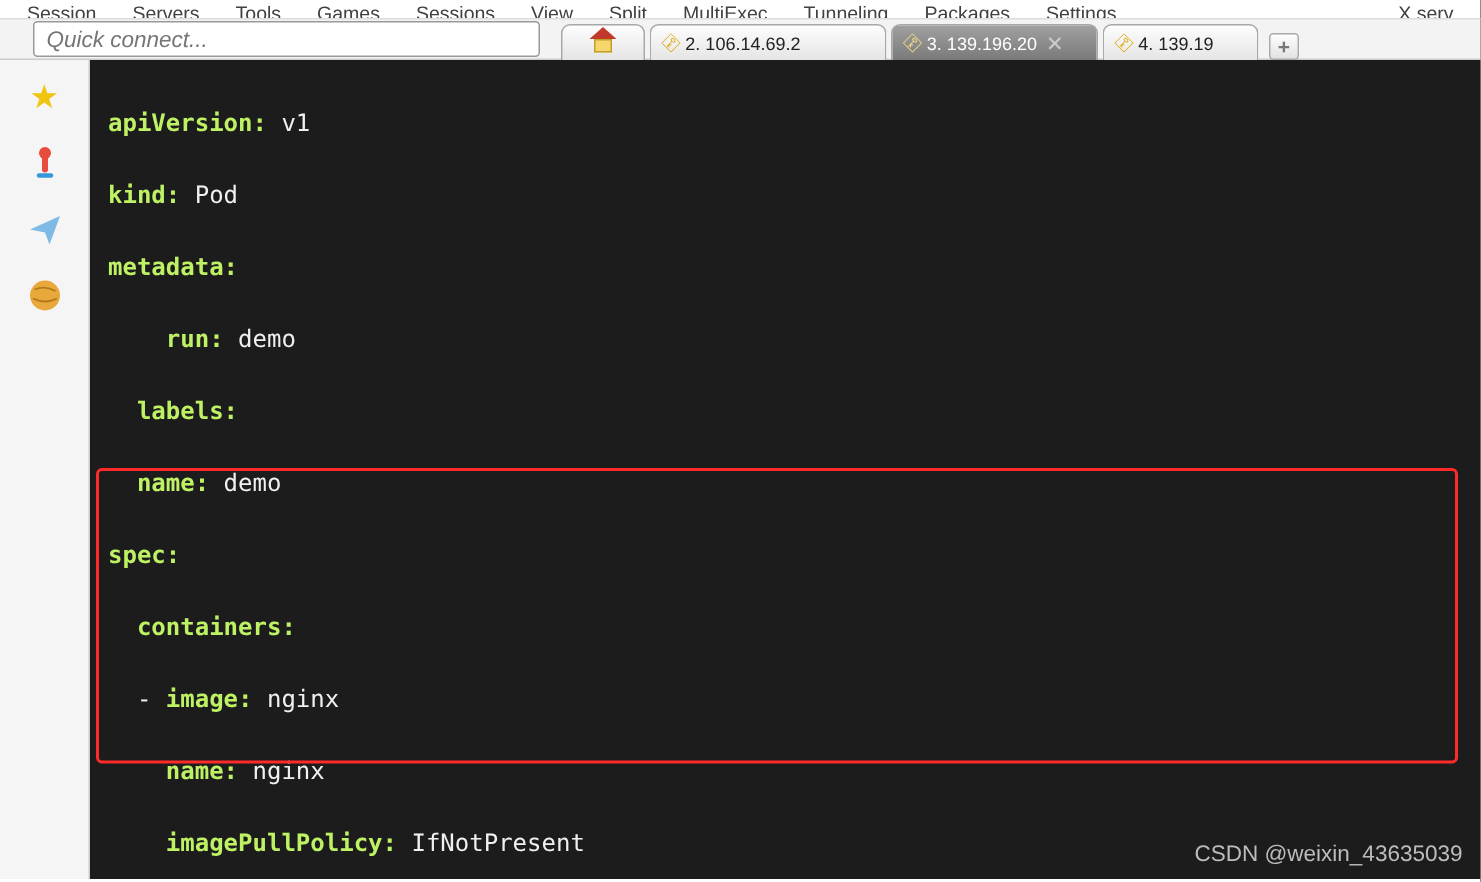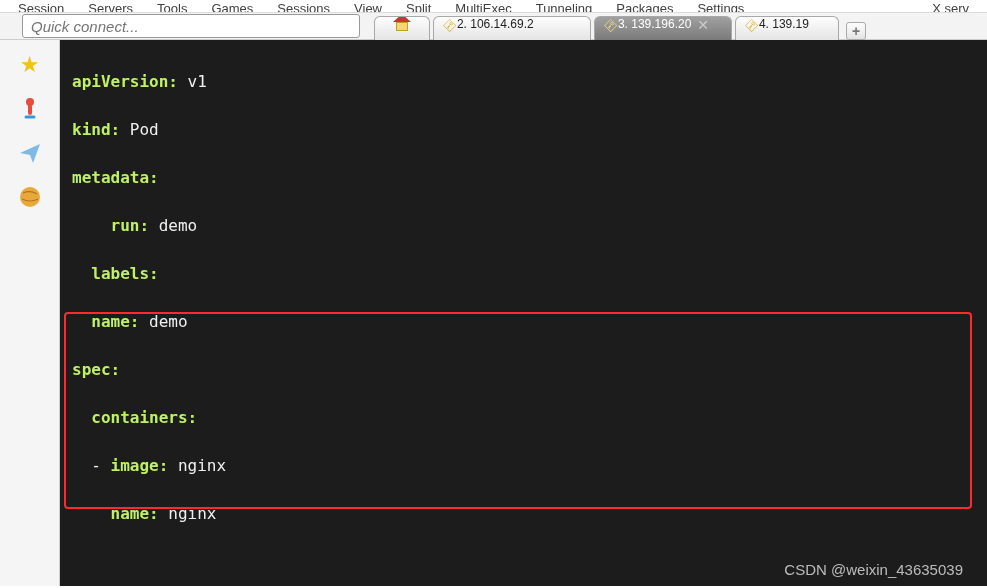--- a/index.html
+++ b/index.html
@@ -3,37 +3,37 @@
 <meta charset="utf-8">
 <style>
   * { margin:0; padding:0; box-sizing:border-box; }
   body { font-family: -apple-system, "Segoe UI", Arial, sans-serif; font-size:13px; background:#fff; width:987px; height:588px; overflow:hidden; position:relative; }
   .menubar { height:12px; display:flex; gap:24px; padding:0 18px; color:#404040; font-size:13px; align-items:flex-end; overflow:hidden; white-space:nowrap; }
   .menubar span { line-height:6px; }
   .spacer { flex:1; }
   .toprow { height:28px; display:flex; align-items:center; padding-left:22px; background:#f3f3f3; border-bottom:1px solid #ccc; border-top:1px solid #ddd; }
   .qc { width:338px; height:24px; border:1px solid #999; border-radius:3px; background:#fff; padding:0 8px; font-size:15px; color:#888; font-style:italic; outline:none; }
   .tabs { display:flex; align-items:flex-end; margin-left:14px; height:28px; }
-  .tab { height:24px; border:1px solid #a8a8a8; border-bottom:none; border-radius:6px 6px 0 0; background:linear-gradient(#fdfdfd,#e5e5e5); display:flex; padding:0 8px; margin-right:3px; font-size:12px; color:#222; cursor:pointer; position:relative; min-width:56px; white-space:nowrap; overflow:hidden; }
+  .tab { height:24px; border:1px solid #a8a8a8; border-bottom:none; border-radius:6px 6px 0 0; background:linear-gradient(#fdfdfd,#e5e5e5); display:flex; align-items:center; padding:0 8px; margin-right:3px; font-size:12px; color:#222; cursor:pointer; position:relative; min-width:56px; white-space:nowrap; overflow:hidden; }
   .tab.active { background:linear-gradient(#a0a0a0,#7a7a7a); color:#fff; }
   .tab.home { min-width:56px; justify-content:center; }
   .tab .key { font-size:13px; margin-right:5px; transform:rotate(45deg); color:#d9a700; }
   .tab .key::before { content:"⚿"; }
   .tab.active .key { color:#ffe680; }
   .tab .close { margin-left:6px; color:#ccc; font-size:14px; }
   .plus { width:20px; height:18px; border:1px solid #aaa; border-radius:3px; background:linear-gradient(#fdfdfd,#e3e3e3); margin-left:4px; display:flex; align-items:center; justify-content:center; font-size:14px; font-weight:bold; color:#777; cursor:pointer; }
   .workspace { display:flex; height:546px; }
   .sidebar { width:60px; background:#f5f5f5; border-right:1px solid #ccc; display:flex; flex-direction:column; align-items:center; padding-top:10px; gap:14px; }
   .sidebar .ico { width:30px; height:30px; display:flex; align-items:center; justify-content:center; font-size:22px; cursor:pointer; }
   .term { flex:1; background:#1c1c1c; position:relative; font-family:"DejaVu Sans Mono","Consolas",monospace; font-size:16px; line-height:24px; color:#ddd; padding:6px 0 0 12px; white-space:pre; overflow:hidden; }
   .term .line { height:24px; }
   .c-goldb { color:#bef264; font-weight:bold; }
   .c-wht  { color:#f0f0f0; }
   .redbox { position:absolute; left:4px; top:272px; width:908px; height:197px; border:2px solid #ff2a2a; border-radius:4px; pointer-events:none; }
-  .watermark { position:absolute; right:24px; bottom:4px; color:#bcbcbc; font-family:Arial,sans-serif; font-size:15px; }
+  .watermark { position:absolute; right:12px; bottom:4px; color:#bcbcbc; font-family:Arial,sans-serif; font-size:15px; }
   .home-ico { position:relative; width:18px; height:16px; }
   .home-ico .roof { width:0; height:0; border-left:9px solid transparent; border-right:9px solid transparent; border-bottom:8px solid #c0392b; position:absolute; top:-3px; left:0; }
   .home-ico .wall { width:12px; height:9px; background:#f5d76e; position:absolute; top:5px; left:3px; border:1px solid #c0a020;}
 </style>
 </head>
 <body>
 
 <div class="menubar">
   <span>Session</span>
   <span>Servers</span>
@@ -105,20 +105,21 @@
 <div class="line"><span class="c-goldb">apiVersion:</span><span class="c-wht"> v1</span></div>
 <div class="line"><span class="c-goldb">kind:</span><span class="c-wht"> Pod</span></div>
 <div class="line"><span class="c-goldb">metadata:</span></div>
 <div class="line"><span class="c-goldb">    run:</span><span class="c-wht"> demo</span></div>
 <div class="line"><span class="c-goldb">  labels:</span></div>
 <div class="line"><span class="c-goldb">  name:</span><span class="c-wht"> demo</span></div>
 <div class="line"><span class="c-goldb">spec:</span></div>
 <div class="line"><span class="c-goldb">  containers:</span></div>
 <div class="line"><span class="c-wht">  - </span><span class="c-goldb">image:</span><span class="c-wht"> nginx</span></div>
 <div class="line"><span class="c-wht">    </span><span class="c-goldb">name:</span><span class="c-wht"> nginx</span></div>
+<div class="line"><span class="c-wht">    </span><span class="c-goldb">imagePullPolicy:</span><span class="c-wht"> IfNotPresent</span></div>
 
 
 
 
 
 
 
 
 
 

